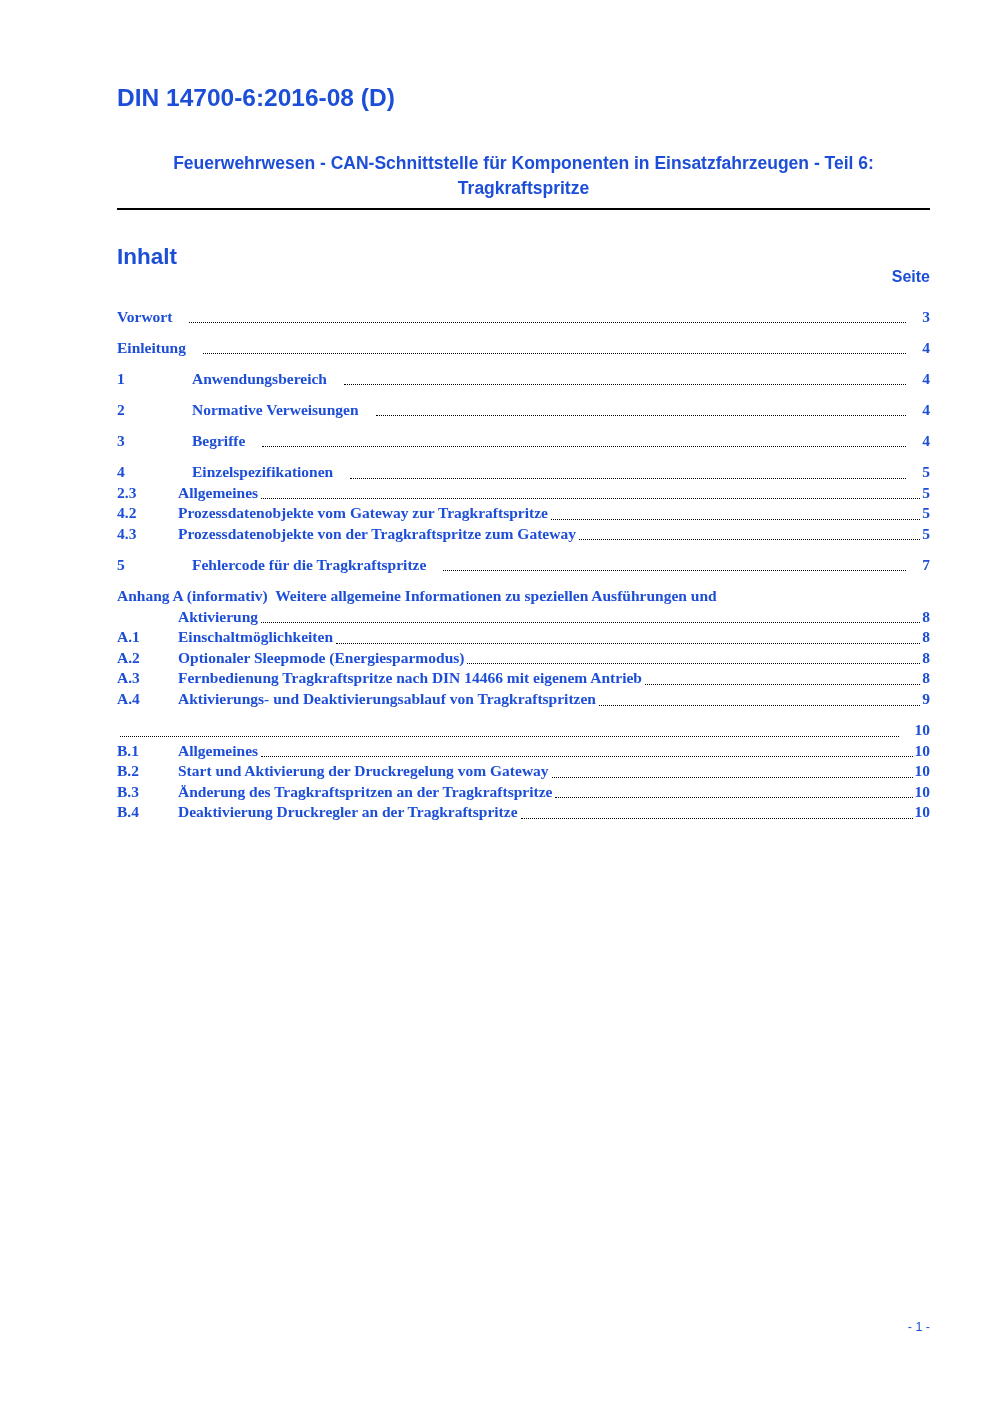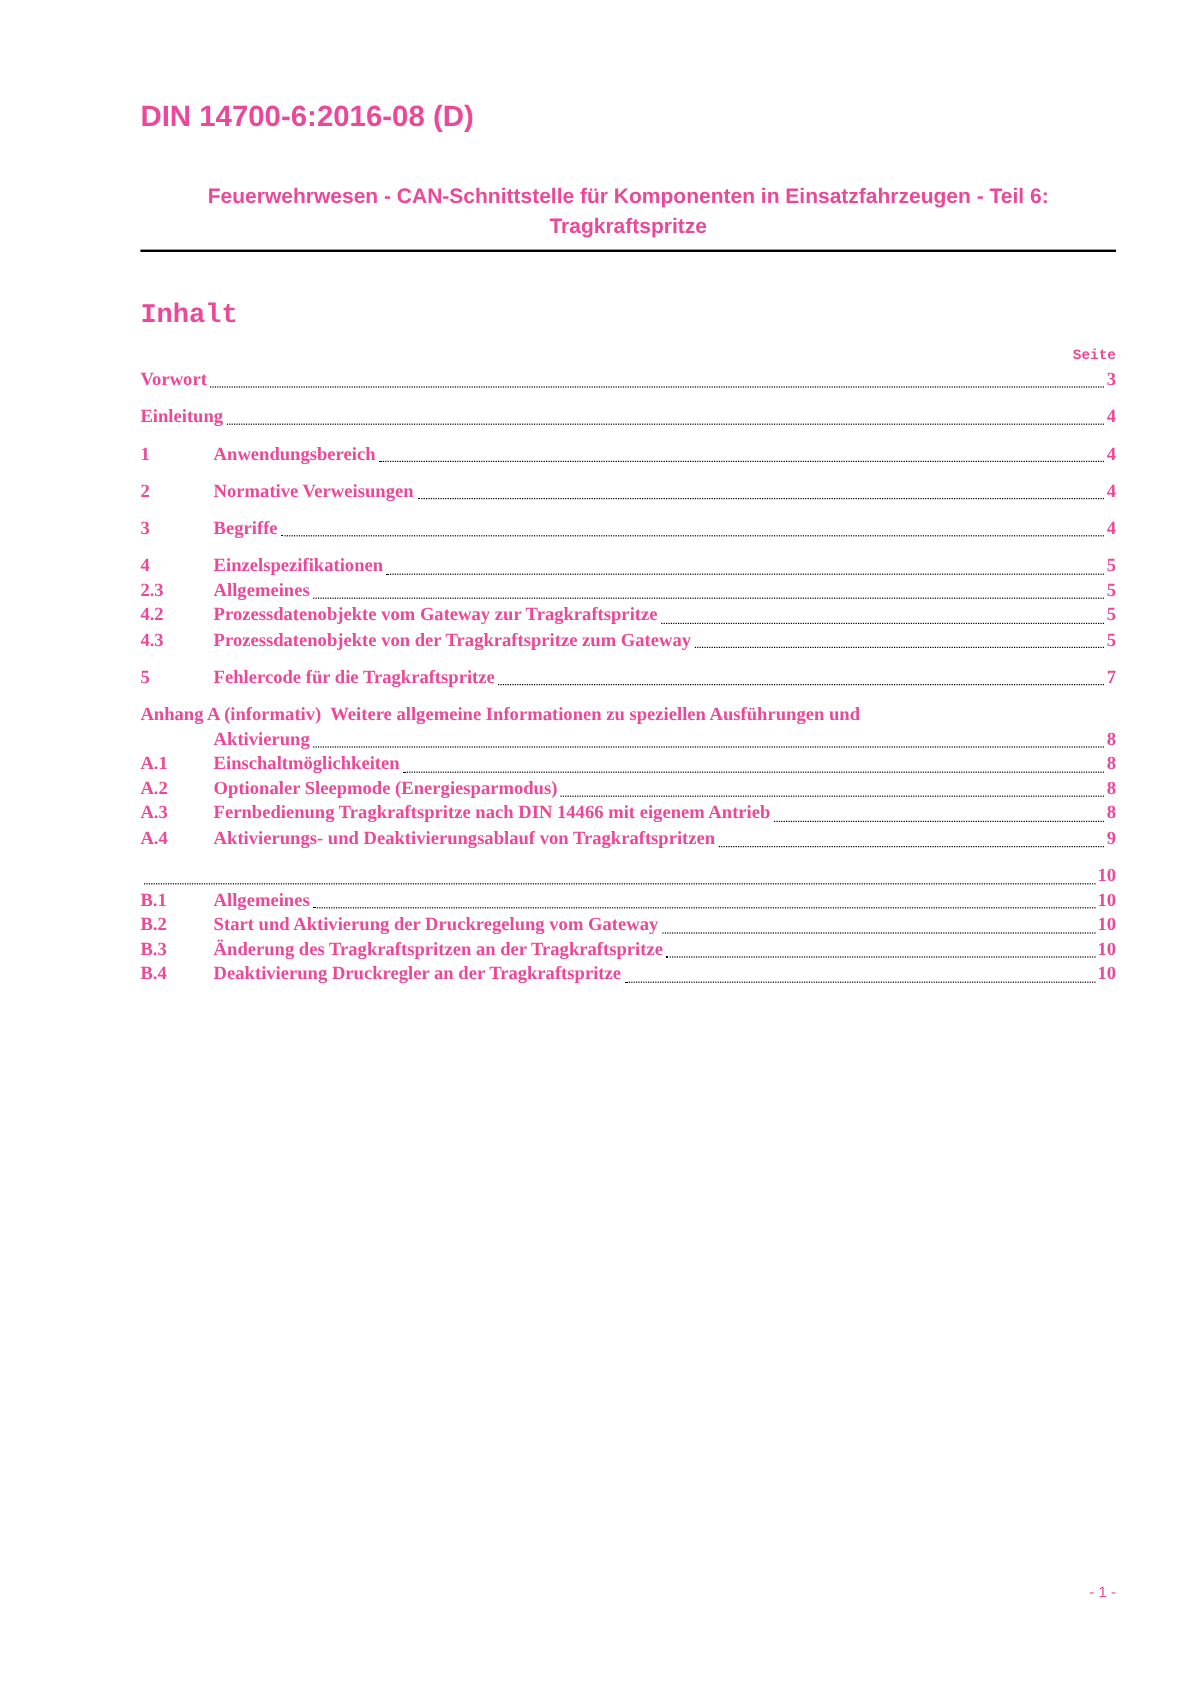--- a/index.html
+++ b/index.html
@@ -1,21 +1,21 @@
 <!DOCTYPE html>
 <html><head>
 <meta charset="utf-8">
 <style>
   html, body { margin: 0; padding: 0; background: #ffffff; }
   .page {
     position: relative;
     width: 992px;
     height: 1403px;
     background: #ffffff;
-    color: #ec4899;
+    color: #1d4ed8;
     font-family: "Liberation Serif", serif;
     overflow: hidden;
     margin: 0 auto;
   }
   .doc-title {
     position: absolute;
     left: 117px;
     top: 84px;
     font-family: "Liberation Sans", sans-serif;
     font-weight: bold;
@@ -31,45 +31,45 @@
     font-weight: bold;
     font-size: 17.5px;
     line-height: 25px;
     border-bottom: 2px solid #000000;
     padding-bottom: 7px;
     text-align: center;
   }
   .toc-header {
     position: absolute;
     left: 117px;
-    top: 249px;
+    top: 228px;
     width: 813px;
     display: flex;
     justify-content: space-between;
-    align-items: flex-start;
-    font-family: Liberation Mono, monospace;
+    align-items: center;
+    font-family: Liberation Sans, sans-serif;
     font-weight: bold;
   }
   .toc-heading { font-size: 22.5px; }
-  .toc-page-label { font-size: 12px; margin-top: 40px; }
+  .toc-page-label { font-size: 16px; margin-top: 40px; }
   .toc-list {
     position: absolute;
     left: 117px;
     top: 296px;
     width: 813px;
     font-family: "Liberation Serif", serif;
     font-weight: bold;
     font-size: 15.5px;
   }
   .toc-row {
     display: flex;
     align-items: baseline;
     line-height: 20.6px;
   }
-  .toc-row.gap { margin-top: 10.5px; }
+  .toc-row.gap { margin-top: 10.5px; gap: 14px; }
   .toc-num { flex: 0 0 61px; }
   .toc-text { white-space: pre-wrap; }
   .toc-leader {
     flex: 1 1 auto;
     min-width: 8px;
     align-self: flex-end;
     border-bottom: 1.7px dotted #000000;
     margin: 0 2px 4px 3px;
   }
   .toc-page { flex: 0 0 auto; }

